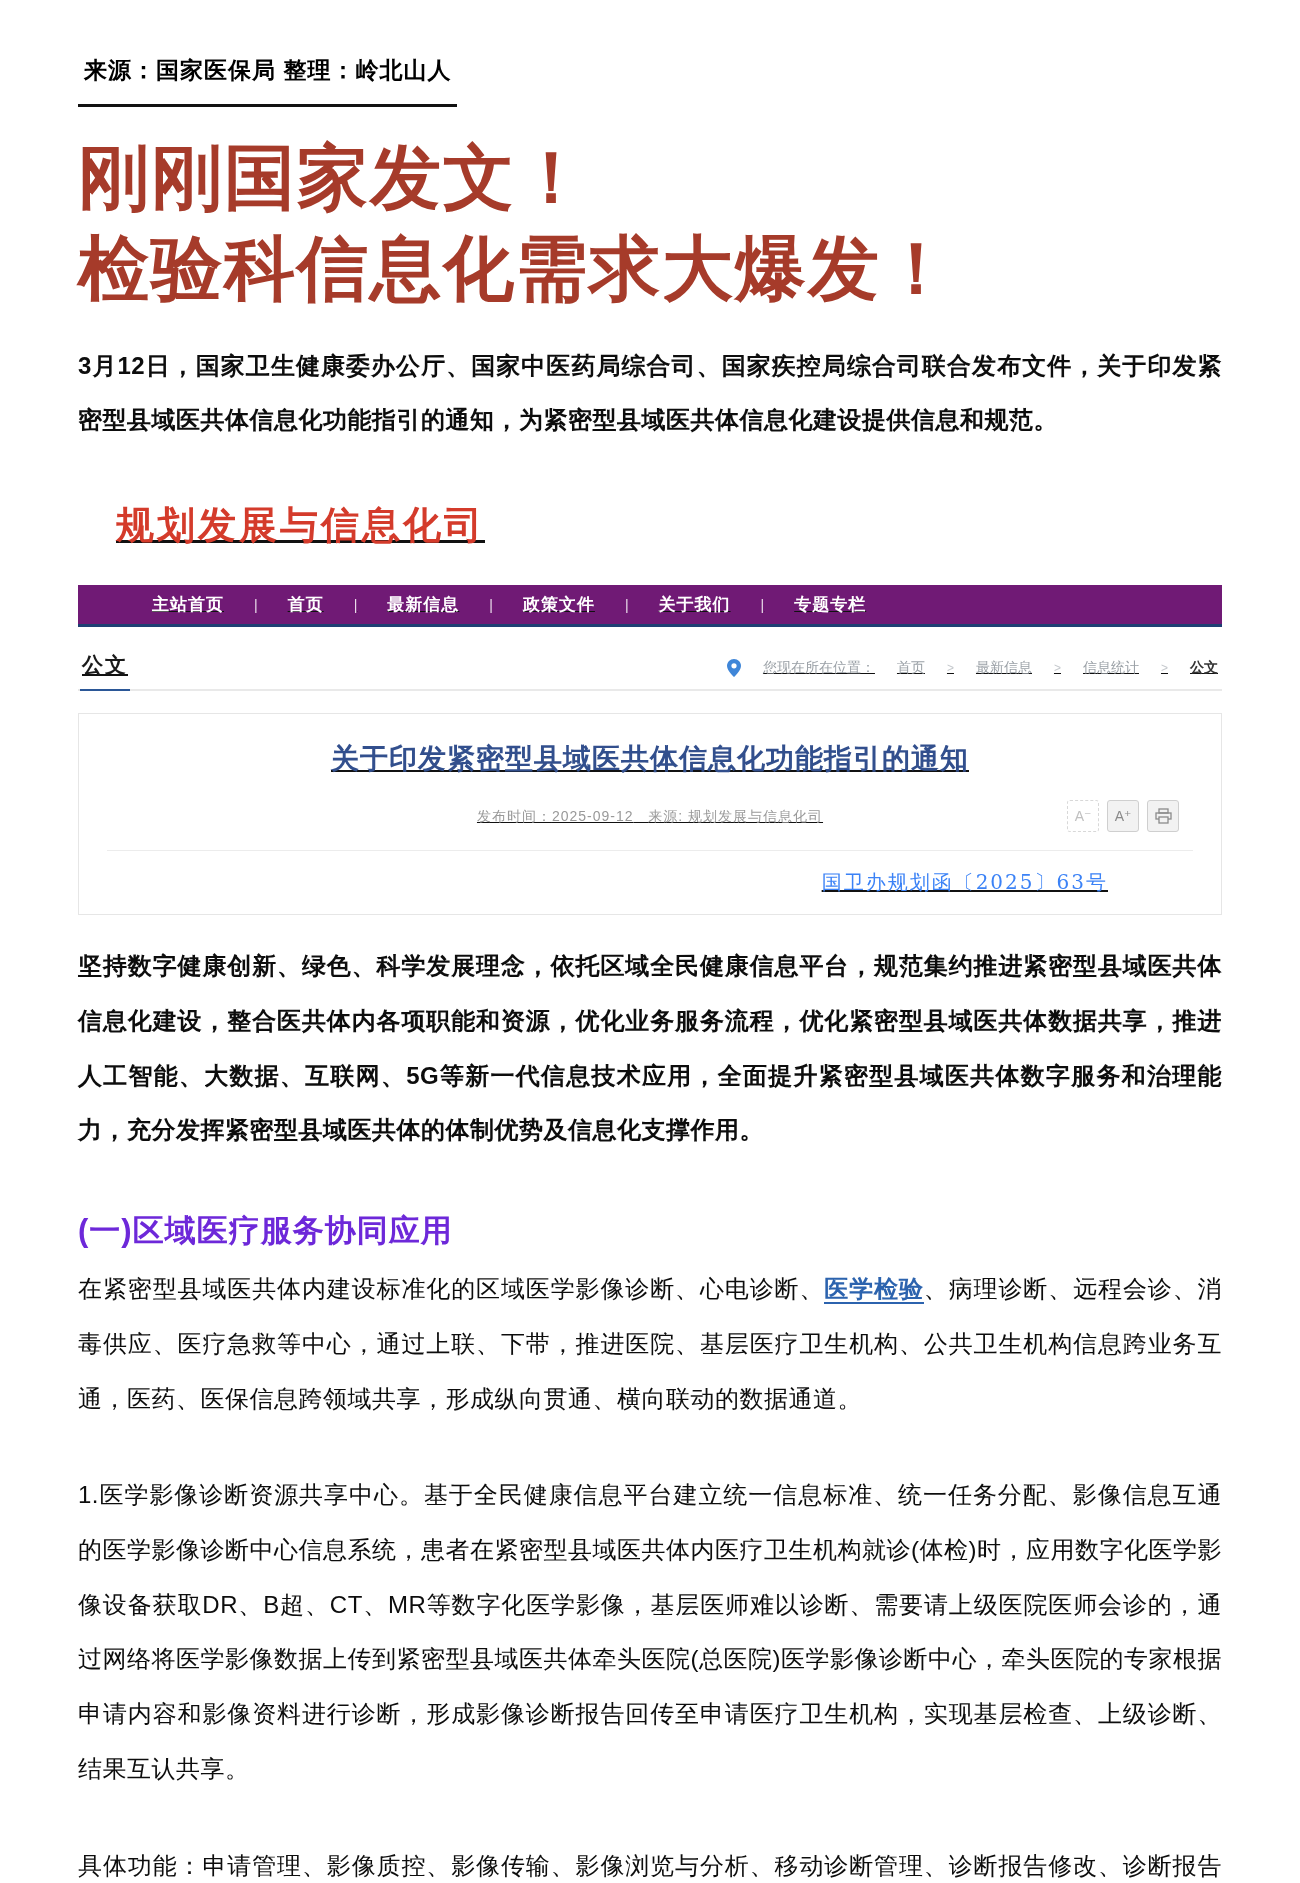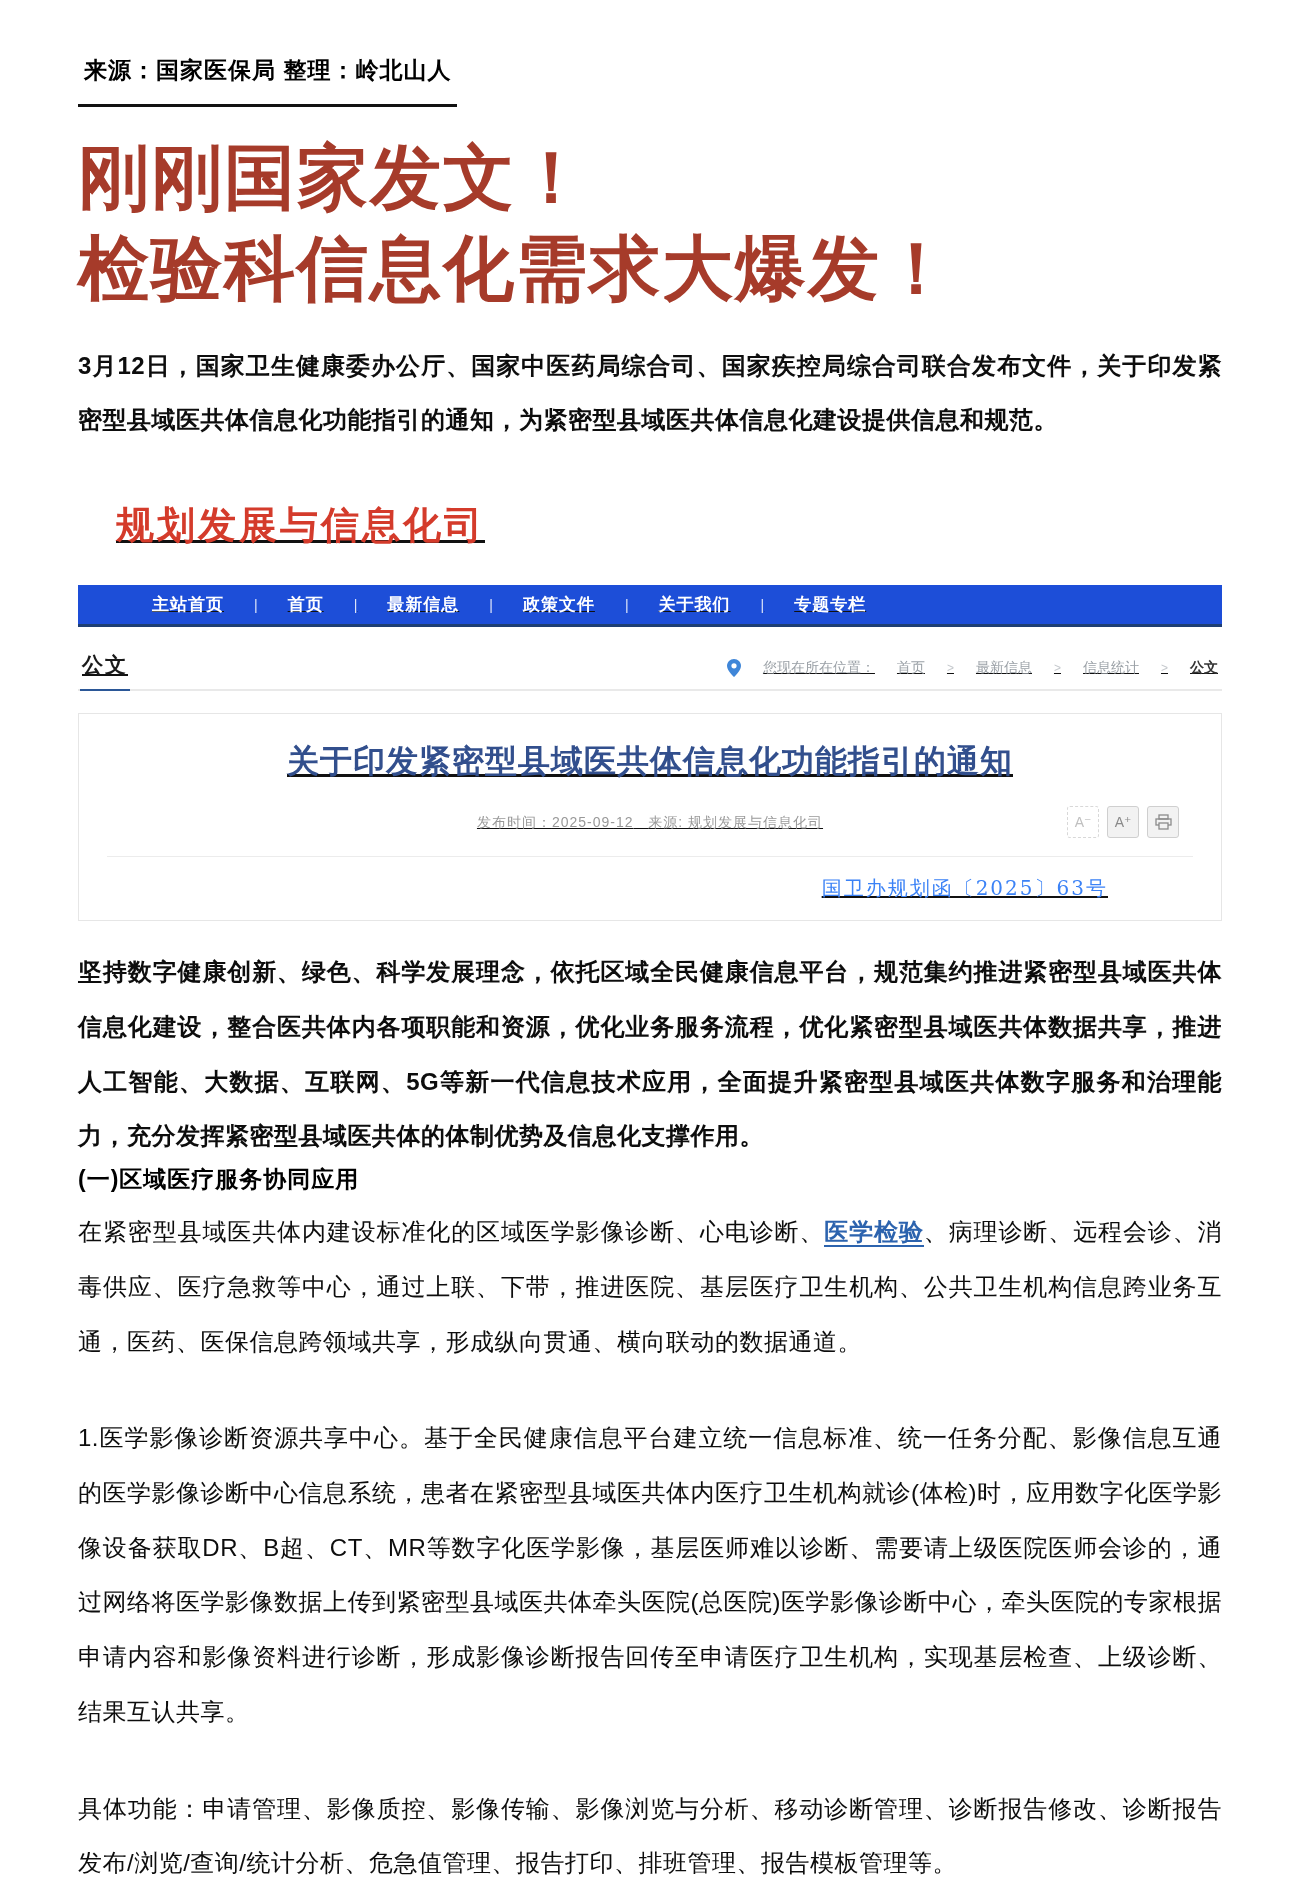--- a/index.html
+++ b/index.html
@@ -43,21 +43,21 @@
 
   
   .screenshot { margin-top:52px;text-decoration:underline; }
   .dept-title {
     padding-left:38px;
     font-size:38px; font-weight:900; color:#d43b2b;
     letter-spacing:3px;
   }
   .nav {
     margin-top:34px; height:42px;
-    background:#1d4ed8; border-bottom:3px solid #1e3f73;
+    background:#701a75; border-bottom:3px solid #1e3f73;
     display:flex; align-items:center;
     padding-left:44px;
   }
   .nav-item {
     color:#ffffff; font-size:17px; font-weight:700;
     padding:0 30px; cursor:pointer; white-space:nowrap;
     letter-spacing:1px;
   }
   .nav-sep { color:rgba(255,255,255,0.85); font-size:14px; }
 
@@ -81,21 +81,21 @@
   .crumb-sep { color:#c4c8cc; font-size:12px; }
   .crumb-current { color:#333; font-weight:700; cursor:default; }
 
   .doc-box {
     margin-top:22px;
     border:1px solid #e6e6e6; background:#fff;
     padding:26px 28px 18px 28px;
   }
   .doc-title {
     text-align:center;
-    font-size:32px; font-weight:700; color:#324f8d;
+    font-size:28px; font-weight:700; color:#324f8d;
     letter-spacing:1px;
   }
   .doc-meta-row { position:relative; margin-top:22px; height:34px; }
   .doc-meta {
     display:block; text-align:center;
     font-size:14px; color:#999; padding-top:8px; letter-spacing:1px;
   }
   .doc-tools { position:absolute; right:14px; top:0; display:flex; gap:8px; }
   .tool-btn {
     width:32px; height:32px;
@@ -107,21 +107,22 @@
   .tool-btn.dashed { background:#fff; border:1px dashed #d8d8d8; color:#c0c0c0; }
   .doc-divider { margin-top:16px; border-top:1px solid #ececec; }
   .doc-number {
     margin-top:18px; text-align:right; padding-right:85px;
     font-family:"DejaVu Serif","Liberation Serif",serif;
     font-size:20px; color:#3b82f6; letter-spacing:2px;
   }
 
   
   .section-heading {
-    font-size:23px; font-weight:900; color:#000000;
+    margin-top:52px;
+    font-size:31px; font-weight:900; color:#6d28d9;
     letter-spacing:1px;
   }
   .section-heading + .para { margin-top:10px; }
   .para.gap { margin-top:42px; }
 </style>
 </head>
 <body>
 
 <div class="page">
 

